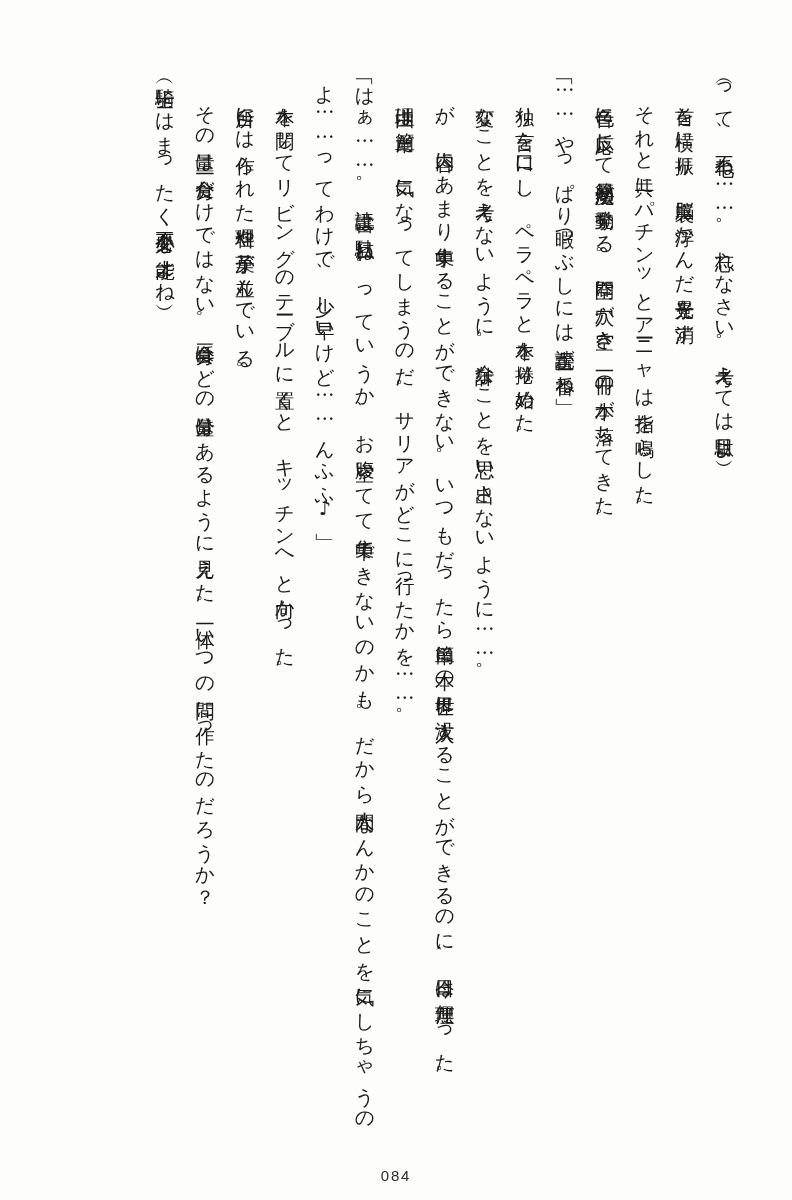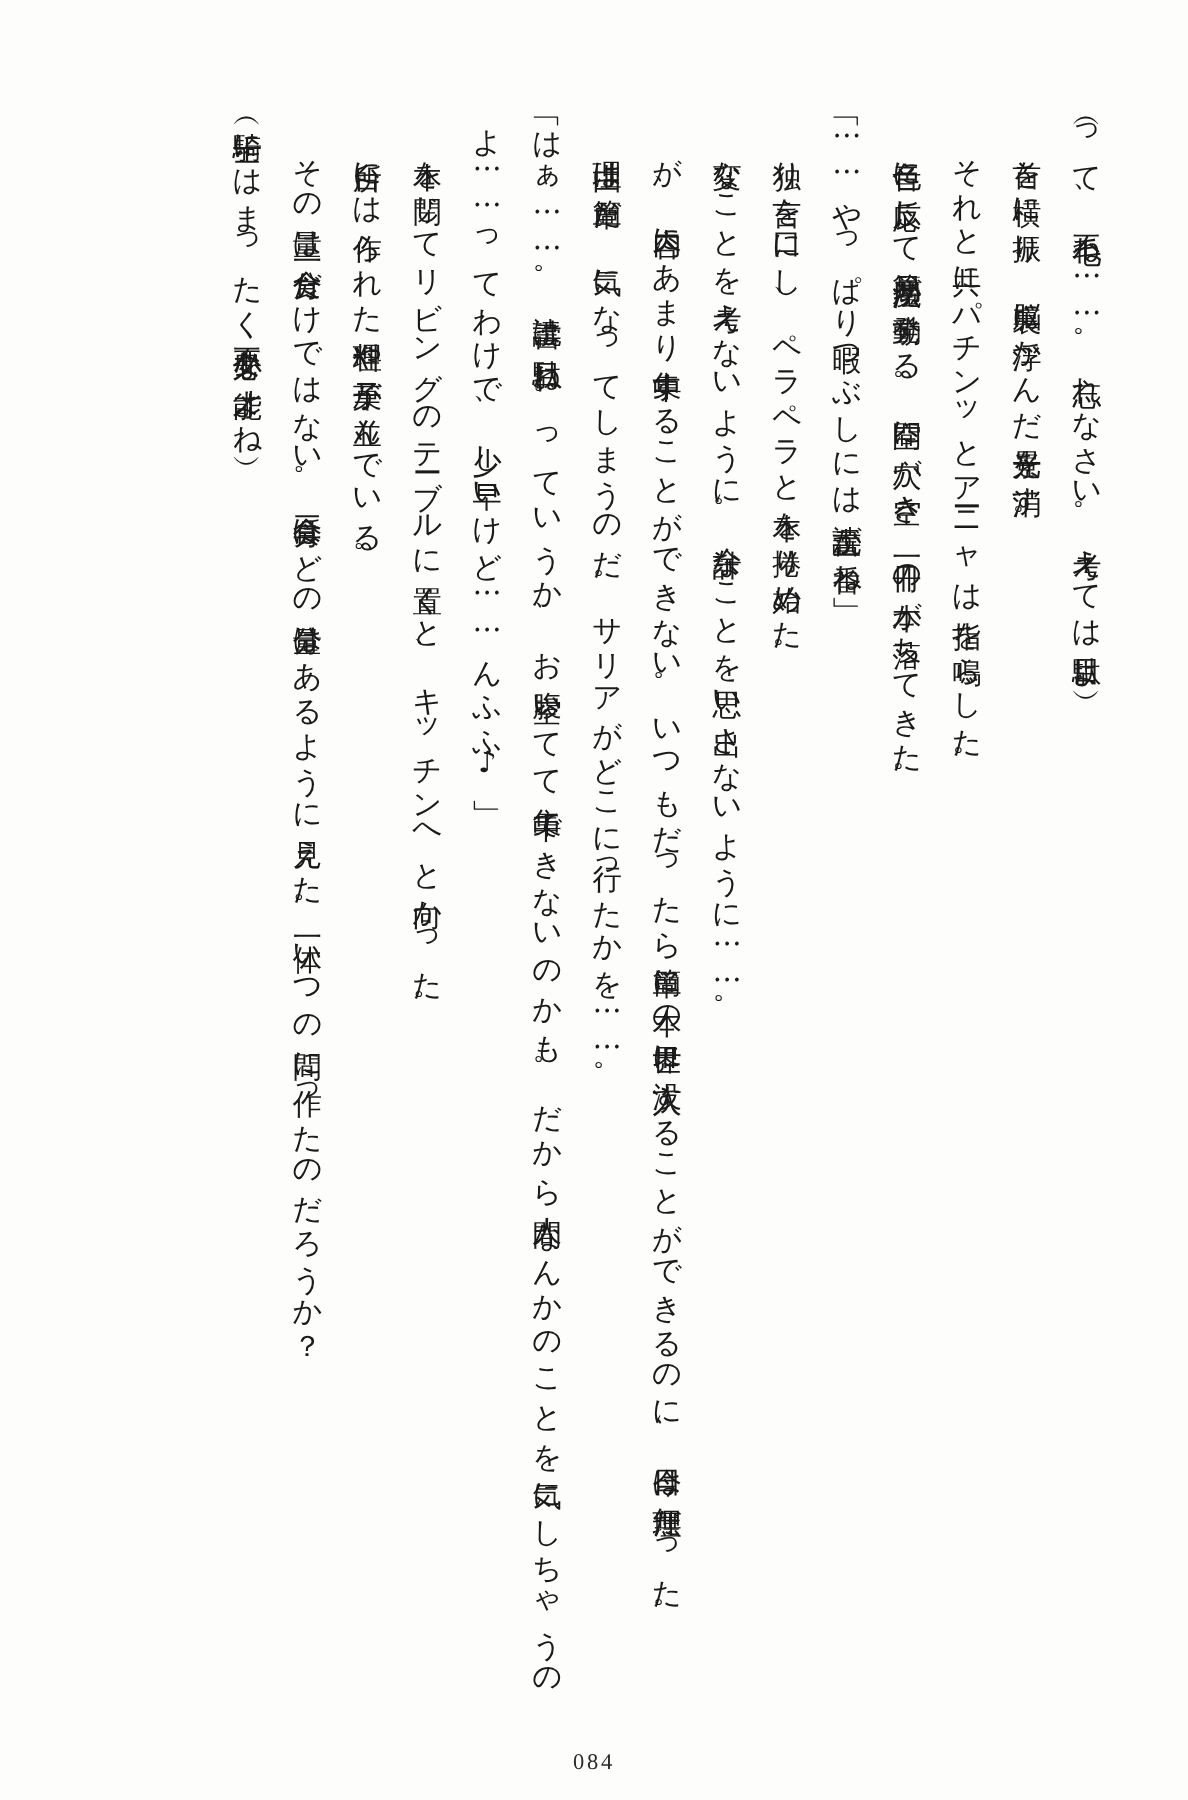--- a/index.html
+++ b/index.html
@@ -48,21 +48,21 @@
   }
   .page-number {
     position: absolute;
     bottom: 16px;
     left: 0;
     right: 0;
     text-align: center;
     font-size: 15px;
     letter-spacing: 0.12em;
     color: #2b2b2b;
-    font-family: Liberation Serif, serif;
+    font-family: Liberation Sans, sans-serif;
   }
 </style>
 </head>
 <body>
 
 <div class="page">
 
   <div class="text-block">
     <p class="noindent">（って、不毛ね……。忘れなさい。考えては駄目よ）</p>
     <p>首を横に振り、脳裏に浮かんだ光景を消す。</p>

